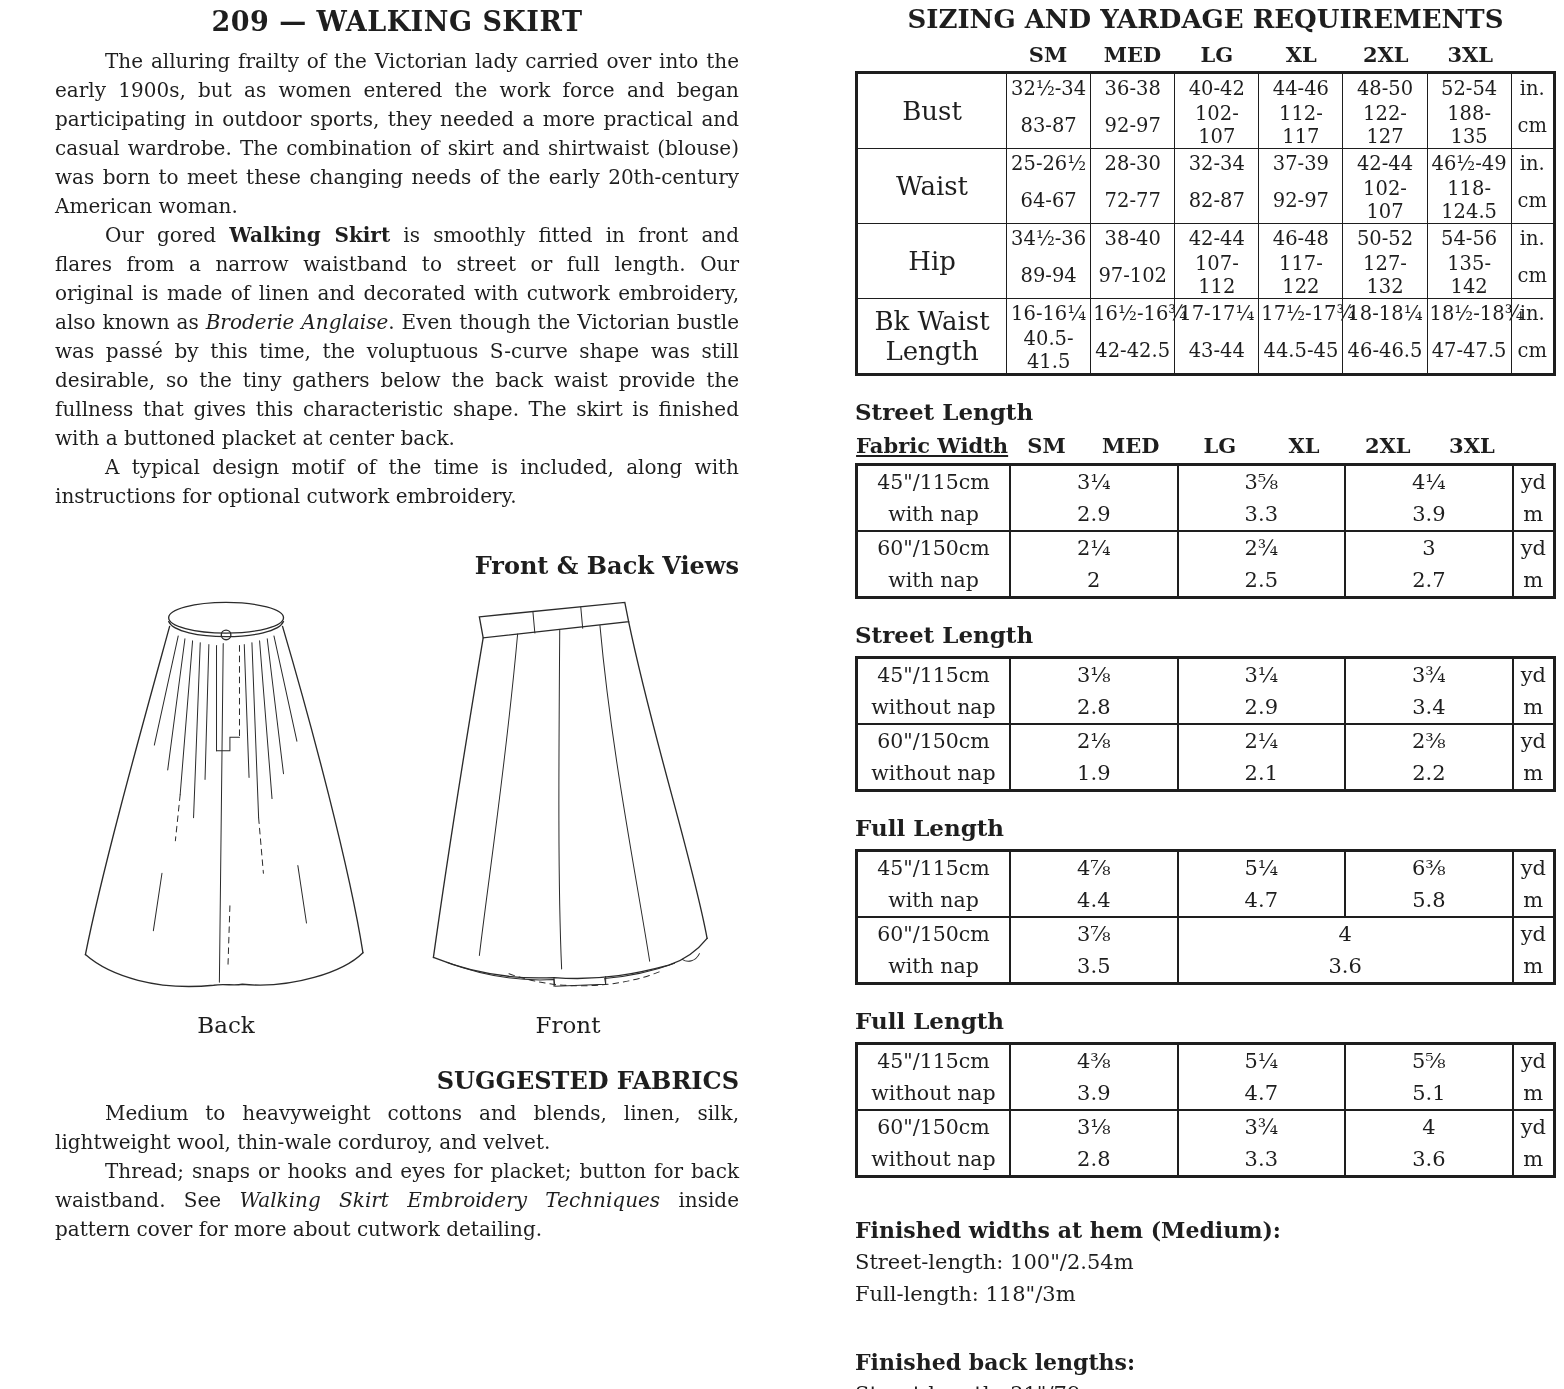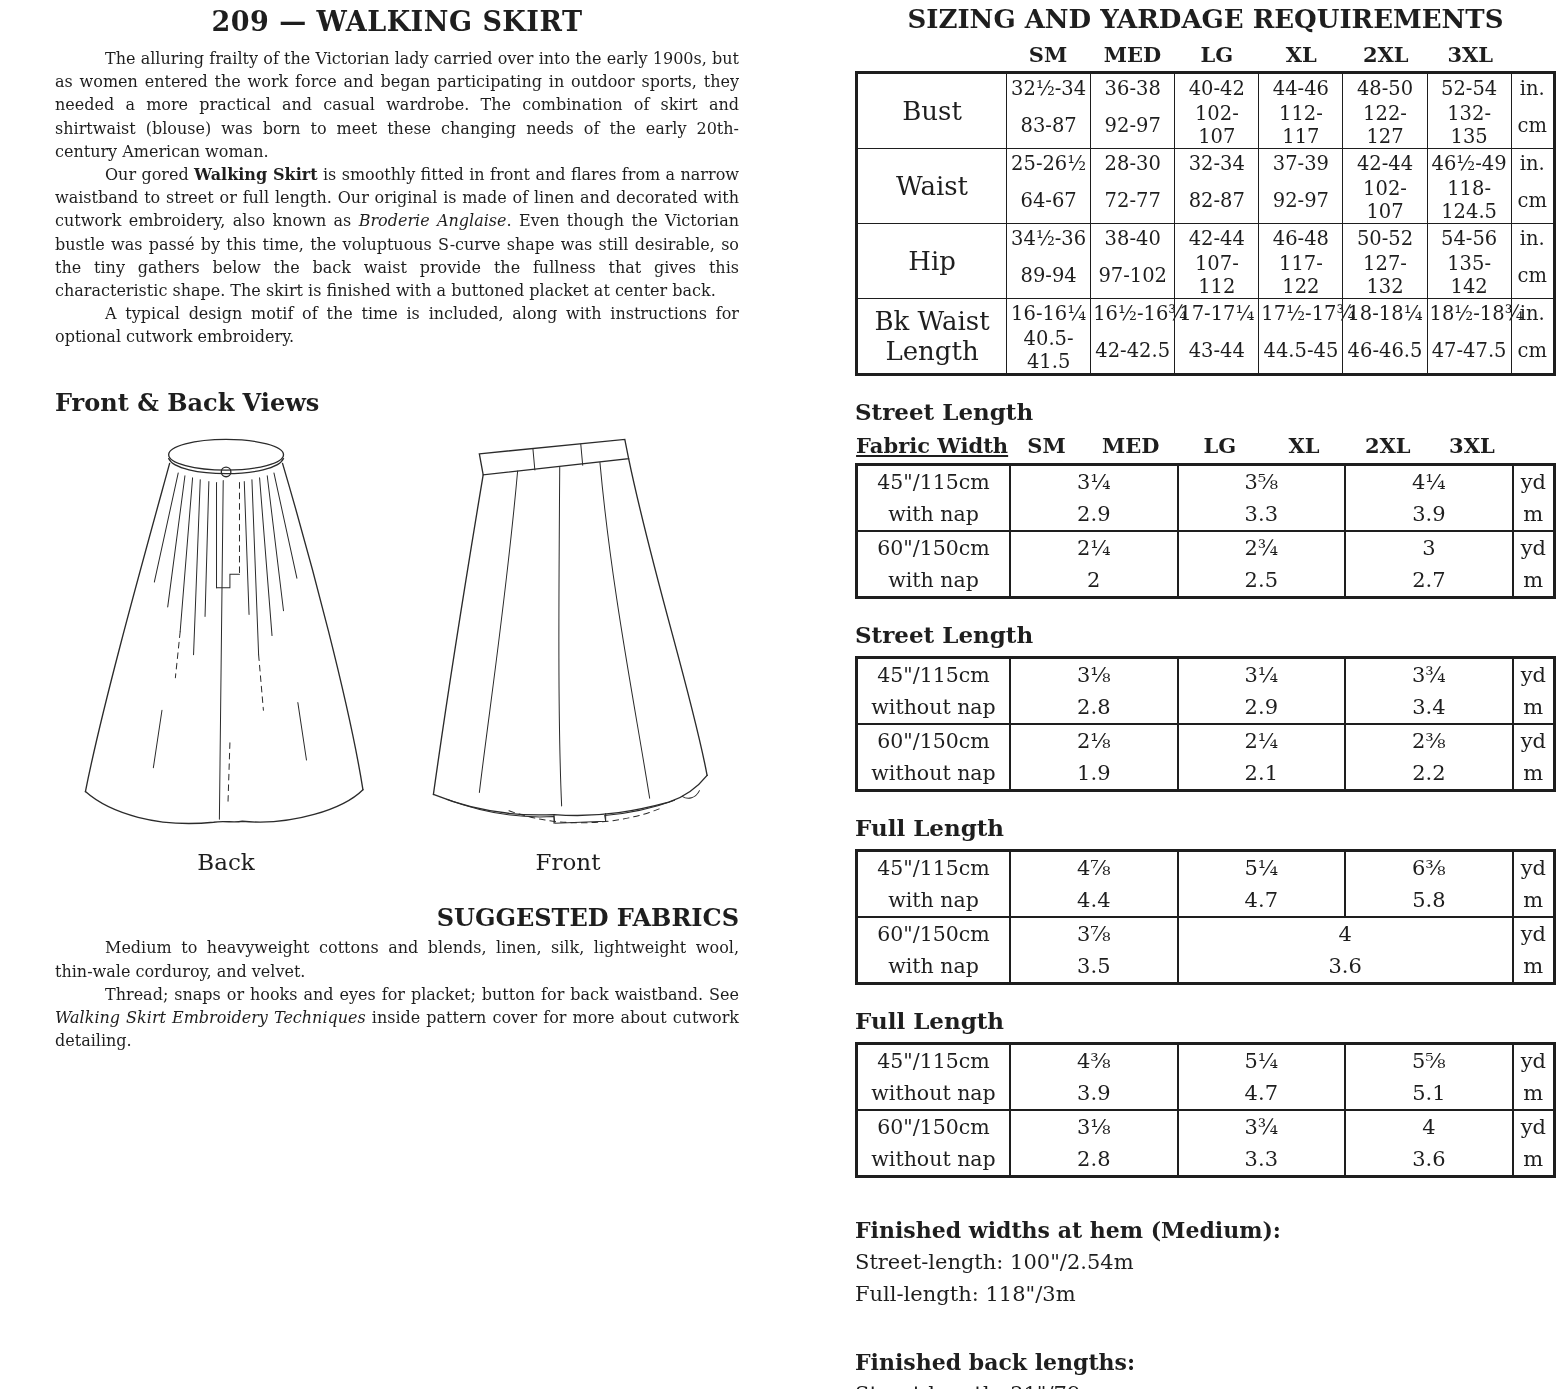--- a/index.html
+++ b/index.html
@@ -8,23 +8,23 @@
     font-family:"DejaVu Serif", serif;color:#1e1e1e;
     -webkit-font-smoothing:antialiased;
   }
   .b{font-weight:bold;}
   .i{font-style:italic;}
 
   .col-left{position:absolute;left:55px;top:6px;width:684px;}
   .col-right{position:absolute;left:855px;top:4px;width:701px;}
 
   h1.page-title{font-size:27px;font-weight:bold;text-align:center;margin:0 0 10px 0;letter-spacing:.5px;}
-  p.body-par{font-size:16px;line-height:1.45;text-align:justify;text-indent:50px;margin:0;}
-
-  h2.views-title{font-size:24px;font-weight:bold;text-align:left;margin:40px 0 4px 0;}
+  p.body-par{font-size:20px;line-height:1.45;text-align:justify;text-indent:50px;margin:0;}
+
+  h2.views-title{font-size:24px;font-weight:bold;text-align:right;margin:40px 0 4px 0;}
   .views{position:relative;height:428px;}
   .views svg{position:absolute;top:6px;}
   .views svg.back-svg{left:8px;}
   .views svg.front-svg{left:356px;}
   .view-labels{display:flex;font-size:23px;}
   .view-labels div{width:50%;text-align:center;}
 
   h2.section-title{font-size:24px;font-weight:bold;text-align:right;margin:28px 0 4px 0;}
   h2.notions-title{margin-top:48px;}
 
@@ -170,21 +170,21 @@
         <td>48-50</td>
         <td>52-54</td>
         <td class="unit">in.</td>
       </tr>
       <tr>
         <td>83-87</td>
         <td>92-97</td>
         <td>102-107</td>
         <td>112-117</td>
         <td>122-127</td>
-        <td>132-135</td>
+        <td>188-135</td>
         <td class="unit">cm</td>
       </tr>
       <tr class="gsep">
         <td class="lbl" rowspan="2">Waist</td>
         <td>25-26½</td>
         <td>28-30</td>
         <td>32-34</td>
         <td>37-39</td>
         <td>42-44</td>
         <td>46½-49</td>

